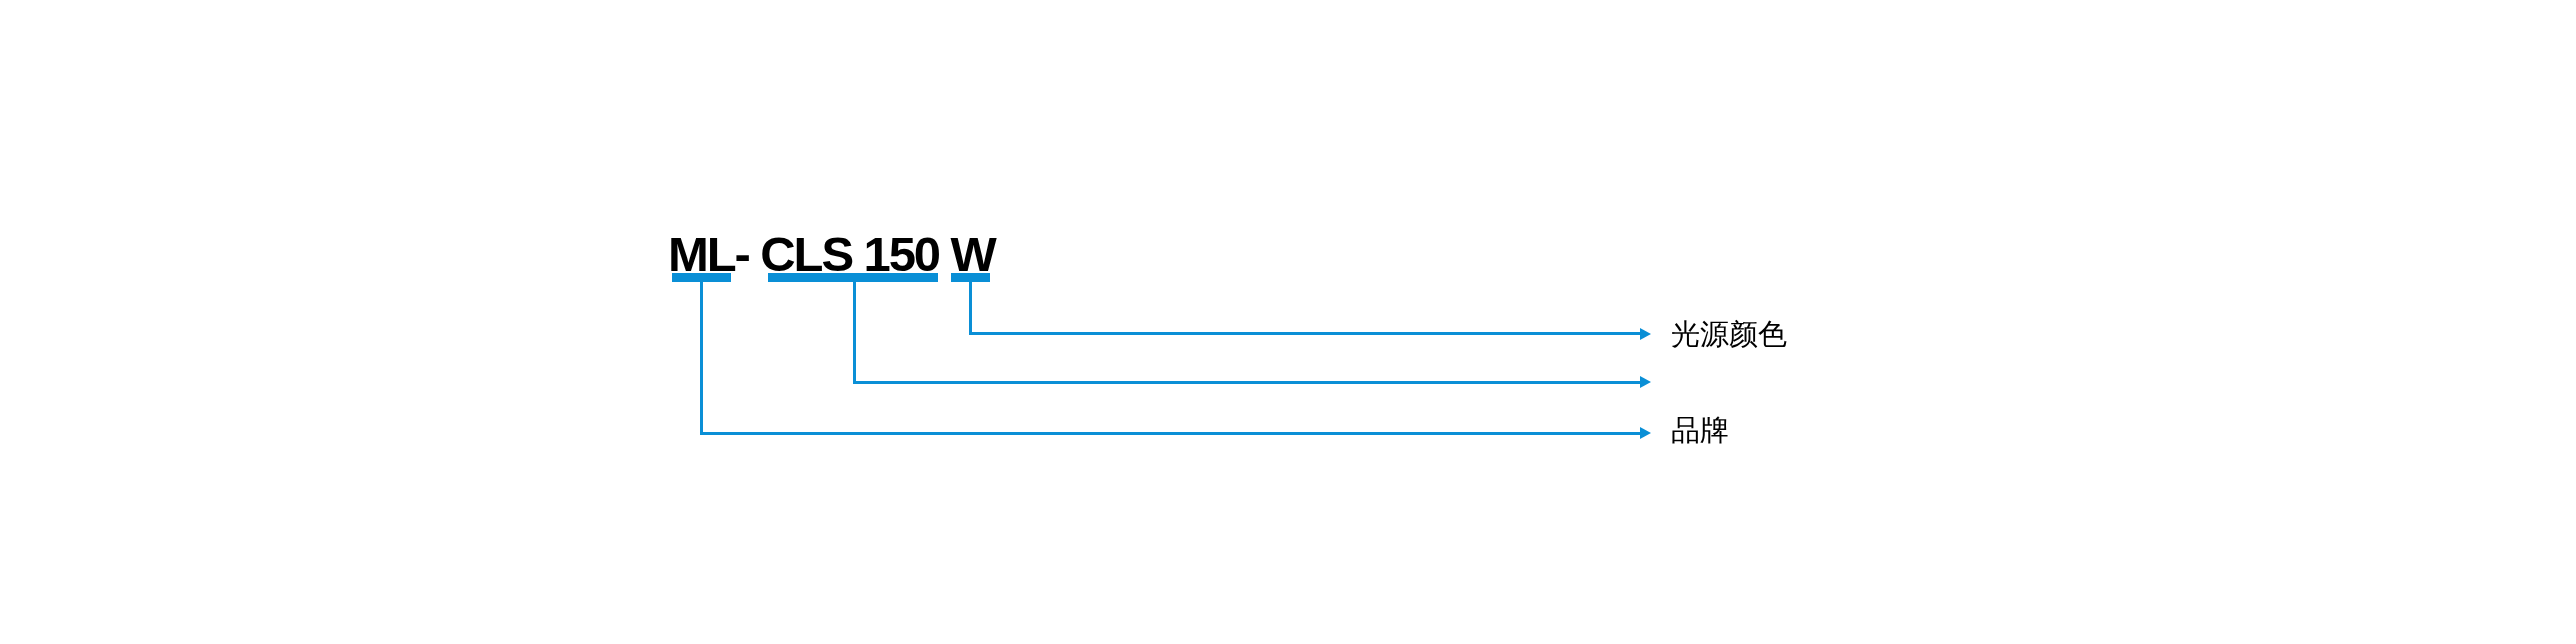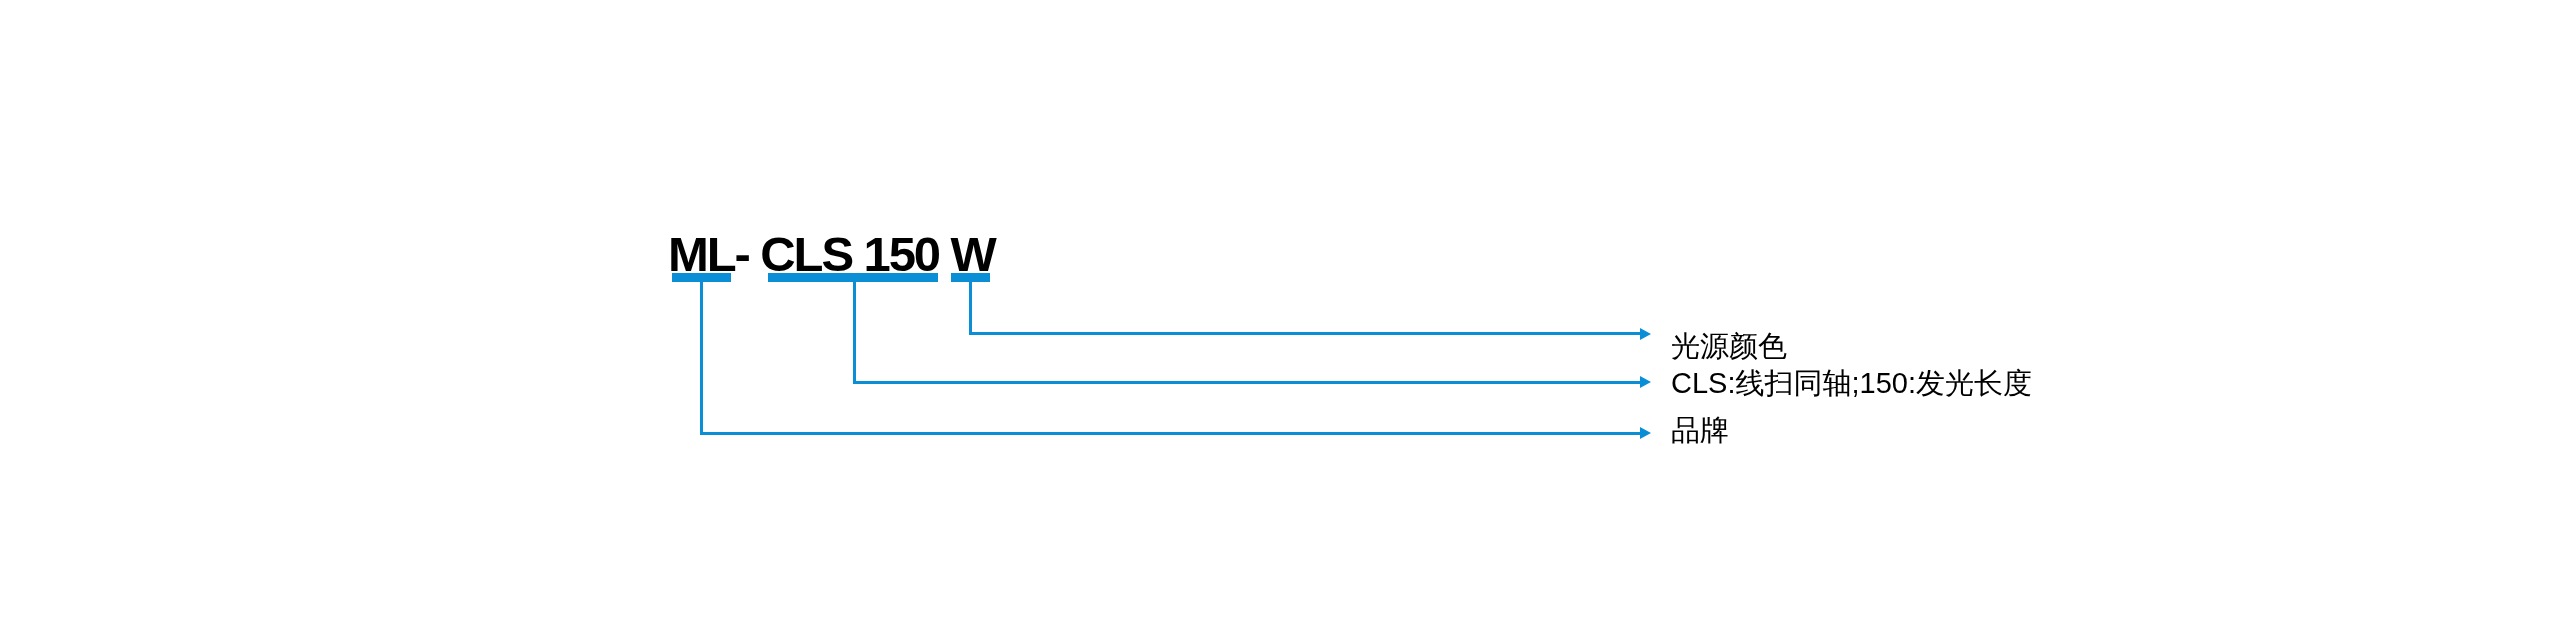--- a/index.html
+++ b/index.html
@@ -67,21 +67,21 @@
   .a-3 { left: 1640px; top: 328px; }
 
   .label {
     position: absolute;
     left: 1671px;
     font-size: 29px;
     line-height: 30px;
     color: #000000;
     white-space: pre;
   }
-  .label-1 { top: 319px; margin-top: 12px; } 
+  .label-1 { top: 319px; } 
   .label-2 { top: 368px; } 
   .label-3 { top: 418px; font-family: Liberation Mono, monospace; } 
 </style>
 </head>
 <body>
 
 <div class="canvas">
 
   <div class="model-code">ML- CLS 150 W</div>
 
@@ -95,17 +95,16 @@
 
   <div class="hline h-1"></div>
   <div class="hline h-2"></div>
   <div class="hline h-3"></div>
 
   <div class="arrowhead a-1"></div>
   <div class="arrowhead a-2"></div>
   <div class="arrowhead a-3"></div>
 
   <div class="label label-1">光源颜色</div>
-  <div class="label label-2">CLS:线扫同轴;150:发光长度</div>
   <div class="label label-3">品牌</div>
 
 </div>
 
 
 </body></html>

